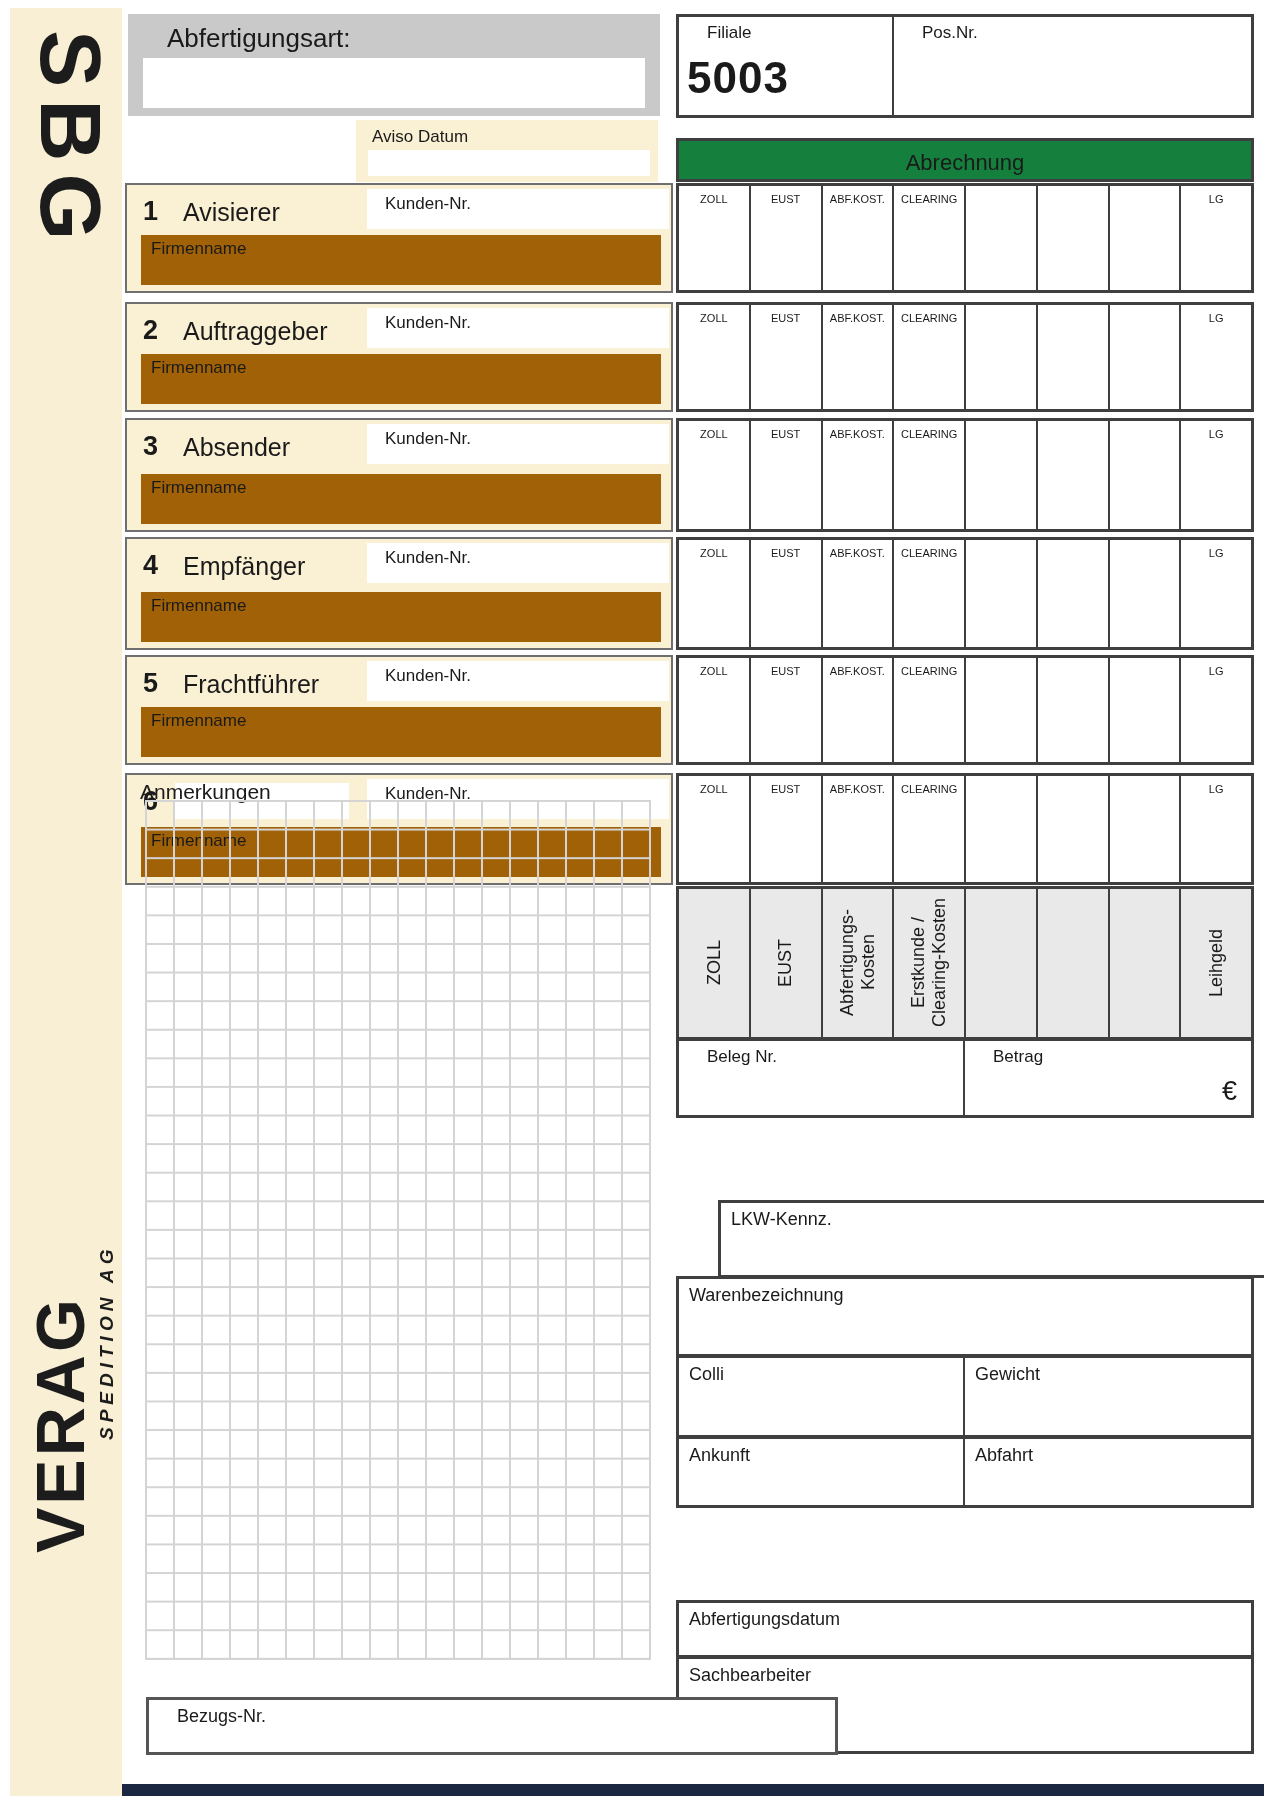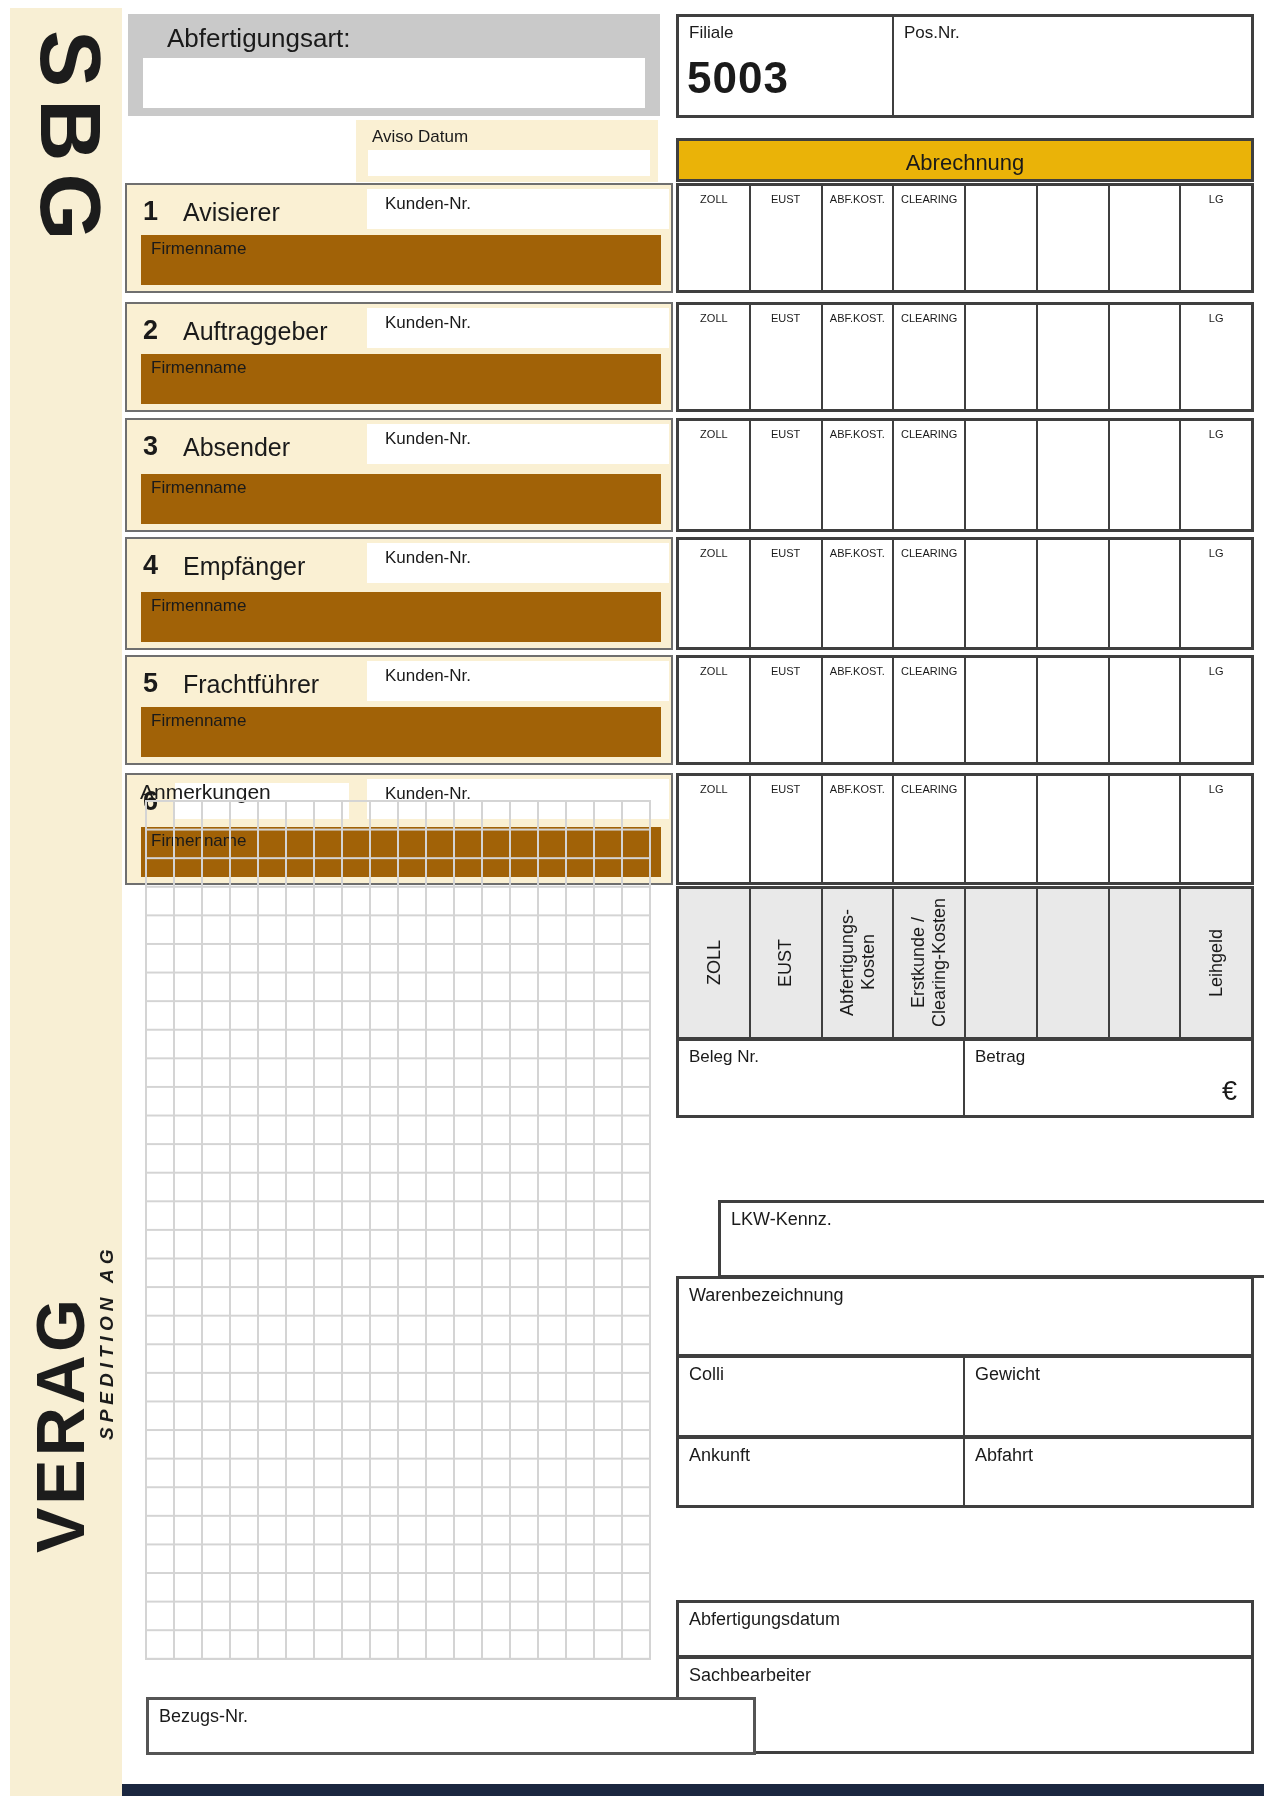--- a/index.html
+++ b/index.html
@@ -22,35 +22,35 @@
     position:absolute; top:1432px; left:86px; transform-origin:0 0; transform:rotate(-90deg);
     font-size:19px; font-weight:bold; font-style:italic; letter-spacing:5px; color:#1c1c1c; white-space:nowrap;
   }
   
   .topgray { position:absolute; left:128px; top:14px; width:532px; height:102px; background:#C9C9C9; }
   .topgray-label { position:absolute; left:15px; top:9px; font-size:26px;margin-left:24px; }
   .topgray-input { position:absolute; left:15px; top:44px; width:502px; height:50px; background:#ffffff; }
   .filiale-box { position:absolute; left:676px; top:14px; width:578px; height:104px; border:3px solid #3f3f3f; background:#fff; display:flex; }
   .filiale-cell { width:215px; border-right:2px solid #3f3f3f; position:relative; }
   .posnr-cell { flex:1; position:relative;border-radius:12px; }
-  .cell-label { position:absolute; left:10px; top:6px; font-size:17px; }
+  .cell-label { position:absolute; left:28px; top:6px; font-size:17px; }
   .filiale-value { position:absolute; left:8px; top:36px; font-size:44px; font-weight:bold; letter-spacing:1px; }
   
   .aviso { position:absolute; left:356px; top:120px; width:302px; height:62px; background:#FAF0D3; }
   .aviso-label { position:absolute; left:16px; top:7px; font-size:17px; }
   .aviso-input { position:absolute; left:12px; top:30px; width:282px; height:26px; background:#ffffff; }
   
   .section { position:absolute; left:125px; width:548px; background:#FAF0D3; border:2px solid #6f6f6f; }
   .sec-num { position:absolute; left:16px; top:11px; font-size:27px; font-weight:bold; }
   .sec-label { position:absolute; left:56px; top:13px; font-size:25px; }
   .sec-blank { position:absolute; left:48px; top:8px; width:174px; height:36px; background:#ffffff; }
   .kunden-field { position:absolute; left:240px; top:4px; width:302px; height:40px; background:#ffffff; padding:5px 18px; font-size:17px; }
   .firmen-field { position:absolute; left:14px; top:50px; width:520px; height:50px; background:#a16207; padding:4px 10px; font-size:17px; }
   
-  .abr-header { position:absolute; left:676px; top:138px; width:578px; height:44px; border:3px solid #3f3f3f; background:#eab308; text-align:center; font-size:22px; padding-top:9px; }
+  .abr-header { position:absolute; left:676px; top:138px; width:578px; height:44px; border:3px solid #3f3f3f; background:#15803d; text-align:center; font-size:22px; padding-top:9px; }
   .abr-row { position:absolute; left:676px; width:578px; border:3px solid #3f3f3f; background:#fff; display:flex; }
   .abr-cell { flex:1; border-right:2px solid #3f3f3f; text-align:center; padding-top:3px; }
   .abr-cell:last-child { border-right:none; }
   .abr-cell-label { font-size:11px; letter-spacing:0; }
   .rot-row { position:absolute; left:676px; top:886px; width:578px; height:154px; border:3px solid #3f3f3f; display:flex; background:#fff; }
   .rot-cell { flex:1; background:#E9E9E9; border-right:2px solid #3f3f3f; display:flex; align-items:center; justify-content:center; }
   .rot-cell:last-child { border-right:none; }
   .rot-label { writing-mode:vertical-rl; transform:rotate(180deg); font-size:18px; line-height:1.15; white-space:pre-line; text-align:center; }
   .beleg-box { position:absolute; left:676px; top:1038px; width:578px; height:80px; border:3px solid #3f3f3f; background:#fff; display:flex; }
   .beleg-cell { width:50%; position:relative; border-right:2px solid #3f3f3f; }
@@ -65,21 +65,21 @@
       linear-gradient(to bottom, #d4d4d4 2px, transparent 2px);
     background-size:28px 28.6px;
     border-right:2px solid #d4d4d4; border-bottom:2px solid #d4d4d4;
   }
   
   .fbox { position:absolute; left:676px; width:578px; border:3px solid #3f3f3f; background:#fff; }
   .fbox-label { position:absolute; left:10px; top:6px; font-size:18px; }
   .split { display:flex; }
   .split-cell { width:50%; position:relative; border-right:2px solid #3f3f3f; }
   .split-cell:last-child { border-right:none; }
-  .bezugs-box { position:absolute; left:146px; top:1697px; width:610px; height:58px; border:3px solid #555555; background:#fff; }
+  .bezugs-box { position:absolute; left:146px; top:1697px; width:692px; height:58px; border:3px solid #555555; background:#fff; }
   .bottom-bar { position:absolute; left:122px; top:1784px; width:1142px; height:12px; background:#1B2740; }
 </style>
 </head>
 <body>
 
 <div class="page">
 
   <aside class="sidebar">
     <div class="sbg-logo">SBG</div>
     <div class="verag-logo">VERAG</div>

